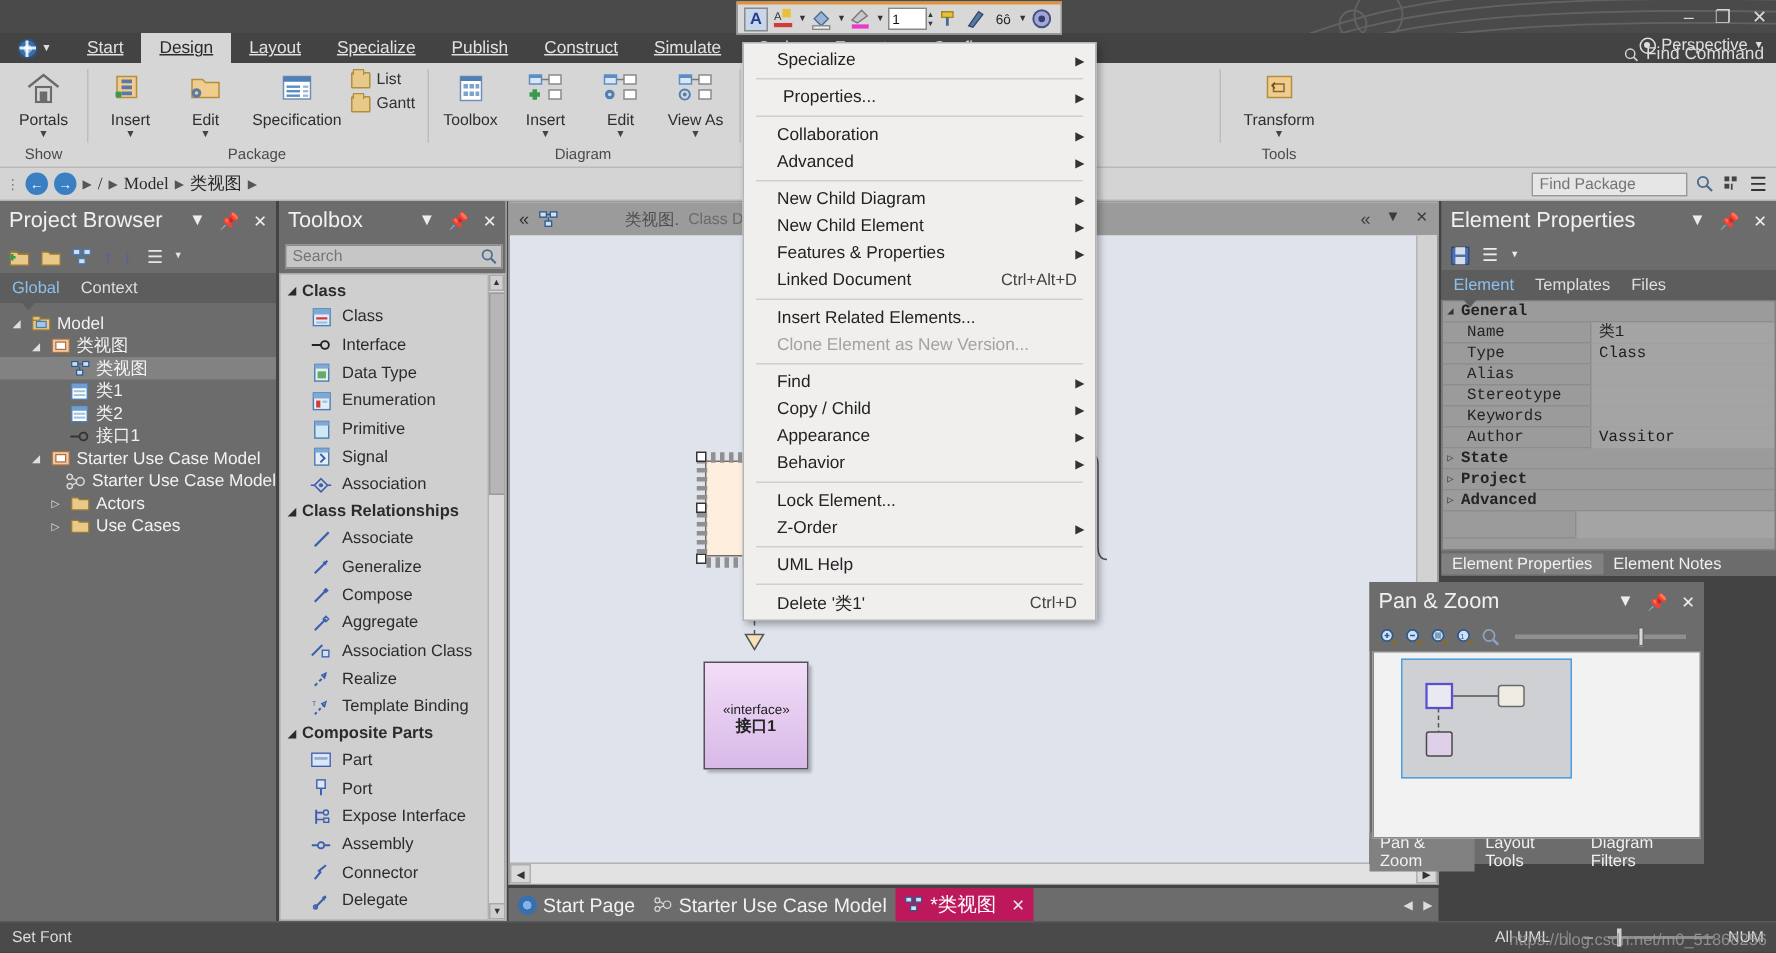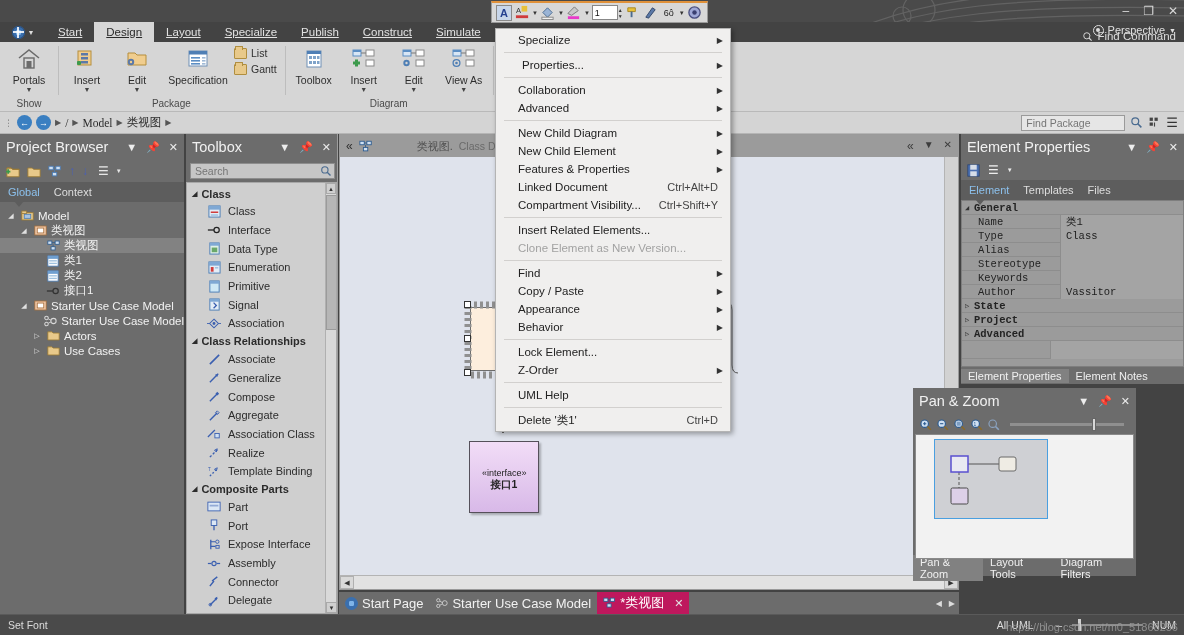--- a/index.html
+++ b/index.html
@@ -484,20 +484,36 @@
                 <circle cx="7" cy="15.9" r="1.2" fill="#5b8ec4"></circle>
             </svg>
           </span>
           <span class="lbl">Features</span>
           <span class="dd">▼</span>
         </div>
       </div>
       <div class="rglabel">Element</div>
     </div>
 
+    <div class="rgroup" style="margin-left:68px">
+      <div class="rgrow">
+        <div class="ritem wide">
+          <span class="icon">
+            <svg width="26" height="24" viewBox="0 0 26 24">
+              <rect x="5" y="4" width="16" height="14" fill="#f0cd8e" stroke="#b58e3d"></rect>
+              <path d="M9 9 h7 v5 h-7 z" fill="none" stroke="#8a6a2a"></path>
+              <path d="M10 8 l-2 2 l2 2" fill="none" stroke="#6b5220"></path>
+            </svg>
+          </span>
+          <span class="lbl">Transform</span>
+          <span class="dd">▼</span>
+        </div>
+      </div>
+      <div class="rglabel">Tools</div>
+    </div>
   </div>
 
   <div class="fonttool">
     <span class="ft" style="border:1px solid #8a8a8a;background:#c8d6ea;color:#25408f;font-weight:bold;">A</span>
     <span class="ft">
       <svg width="15" height="15" viewBox="0 0 16 16">
           <text x="1" y="9" font-size="8" fill="#333" font-family="Liberation Sans">A</text>
           <rect x="7" y="1" width="6" height="6" fill="#e8c13a"></rect>
           <rect x="1" y="11" width="13" height="3" fill="#d03b3b"></rect>
         </svg>
@@ -1221,38 +1237,34 @@
         <span class="sub">▶</span>
       </div>
       <div class="mi">
         <span>Features &amp; Properties</span>
         <span class="sub">▶</span>
       </div>
       <div class="mi">
         <span>Linked Document</span>
         <span class="acc">Ctrl+Alt+D</span>
       </div>
-      <div class="mi">
-        <span>Compartment Visibility...</span>
-        <span class="acc">Ctrl+Shift+Y</span>
-      </div>
       <div class="msep"></div>
       <div class="mi">
         <span>Insert Related Elements...</span>
       </div>
       <div class="mi disabled">
         <span>Clone Element as New Version...</span>
       </div>
       <div class="msep"></div>
       <div class="mi">
         <span>Find</span>
         <span class="sub">▶</span>
       </div>
       <div class="mi">
-        <span>Copy / Paste</span>
+        <span>Copy / Child</span>
         <span class="sub">▶</span>
       </div>
       <div class="mi">
         <span>Appearance</span>
         <span class="sub">▶</span>
       </div>
       <div class="mi">
         <span>Behavior</span>
         <span class="sub">▶</span>
       </div>

